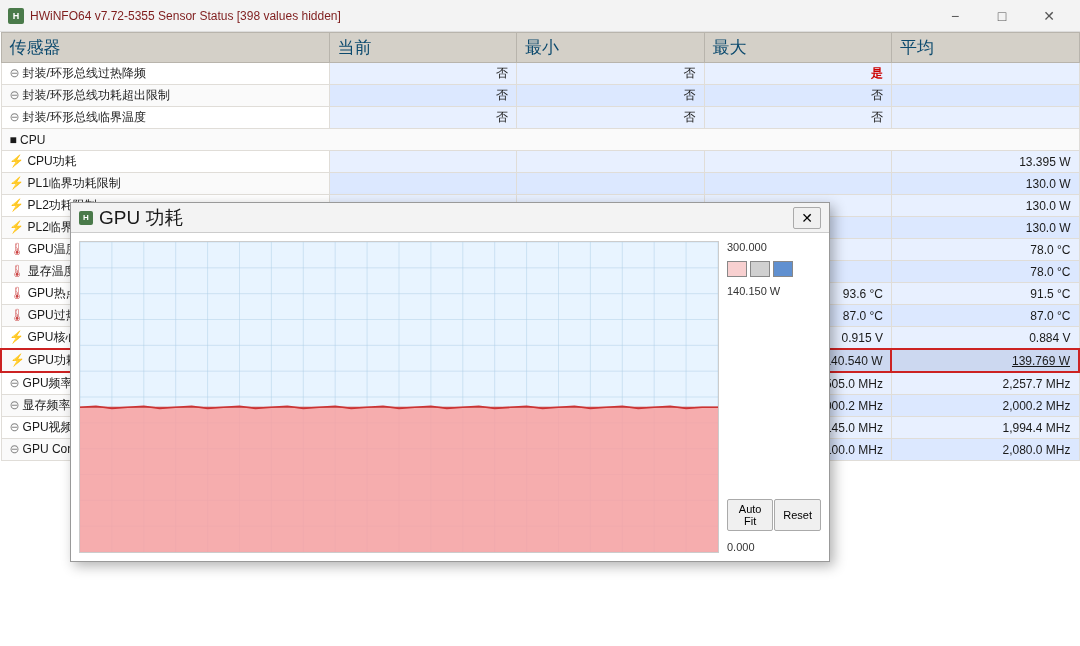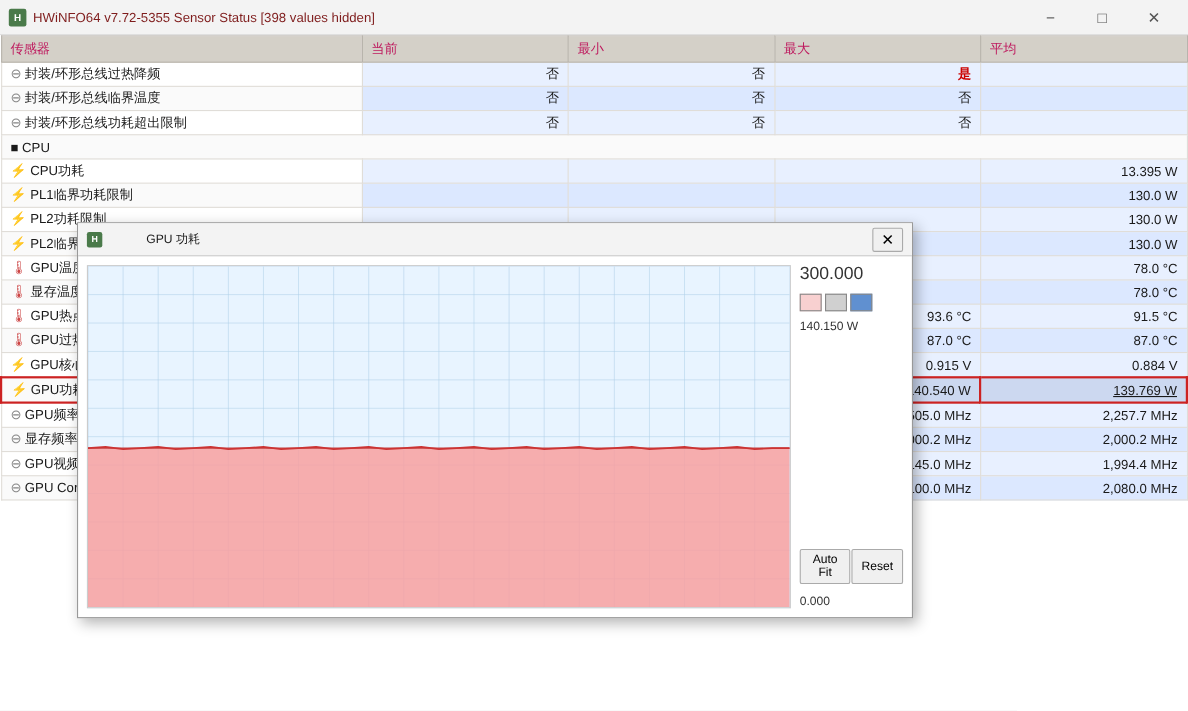--- a/index.html
+++ b/index.html
@@ -58,22 +58,22 @@
     .sensor-table {
       width: 100%;
       border-collapse: collapse;
     }
     .sensor-table th {
       background: #d4d0c8;
       border: 1px solid #b8b4ac;
       padding: 3px 8px;
       text-align: left;
       font-weight: normal;
-      font-size: 12px;
-      color: #be185d;
+      font-size: 17px;
+      color: #0c4a6e;
     }
     .sensor-table th.center { text-align: left; }
     .sensor-table td {
       border: 1px solid #e0ddd8;
       padding: 2px 8px;
       font-size: 12px;
       color: #1a1a1a;
       height: 22px;
     }
     .sensor-table td.center { text-align: center; }
@@ -124,24 +124,23 @@
     .chart-title-icon {
       width: 14px; height: 14px;
       background: #4a7a4a;
       border-radius: 2px;
       font-size: 8px; color: white;
       display: flex; align-items: center; justify-content: center;
       font-weight: bold;
     }
     .chart-title-text {
       flex: 1;
-      font-size: 11px;
+      font-size: 19px;
       font-weight: normal;
       color: #1a1a1a;
-      margin-left: 34px;
     }
     .chart-close-btn {
       width: 28px; height: 22px;
       border: 1px solid #aaa;
       background: #f0f0f0;
       cursor: pointer;
       font-size: 14px;
       display: flex; align-items: center; justify-content: center;
       border-radius: 2px;
     }
@@ -159,21 +158,21 @@
       background: #e8f4ff;
     }
     .chart-controls {
       width: 110px;
       display: flex;
       flex-direction: column;
       padding: 8px 8px;
       gap: 6px;
     }
     .chart-label-top {
-      font-size: 16px;
+      font-size: 11px;
       color: #333;
     }
     .chart-color-swatches {
       display: flex;
       gap: 3px;
       margin-top: 2px;
     }
     .swatch {
       width: 20px; height: 16px;
       border: 1px solid #888;
@@ -237,28 +236,28 @@
     </thead>
     <tbody id="table-body">
     <tr>
           <td><span class="circle-minus">⊖</span>封装/环形总线过热降频</td>
           <td class="center value">否</td>
           <td class="center value">否</td>
           <td class="center value"><span class="red-text">是</span></td>
           <td class="center value"></td>
         </tr>
         <tr>
+          <td><span class="circle-minus">⊖</span>封装/环形总线功耗超出限制</td>
+          <td class="center value">否</td>
+          <td class="center value">否</td>
+          <td class="center value">否</td>
+          <td class="center value"></td>
+        </tr>
+        <tr>
           <td><span class="circle-minus">⊖</span>封装/环形总线临界温度</td>
-          <td class="center value">否</td>
-          <td class="center value">否</td>
-          <td class="center value">否</td>
-          <td class="center value"></td>
-        </tr>
-        <tr>
-          <td><span class="circle-minus">⊖</span>封装/环形总线功耗超出限制</td>
           <td class="center value">否</td>
           <td class="center value">否</td>
           <td class="center value">否</td>
           <td class="center value"></td>
         </tr>
         <tr class="section-header">
           <td colspan="5">■ CPU</td>
         </tr>
         <tr>
           <td><span class="lightning-icon">⚡</span>CPU功耗</td>

